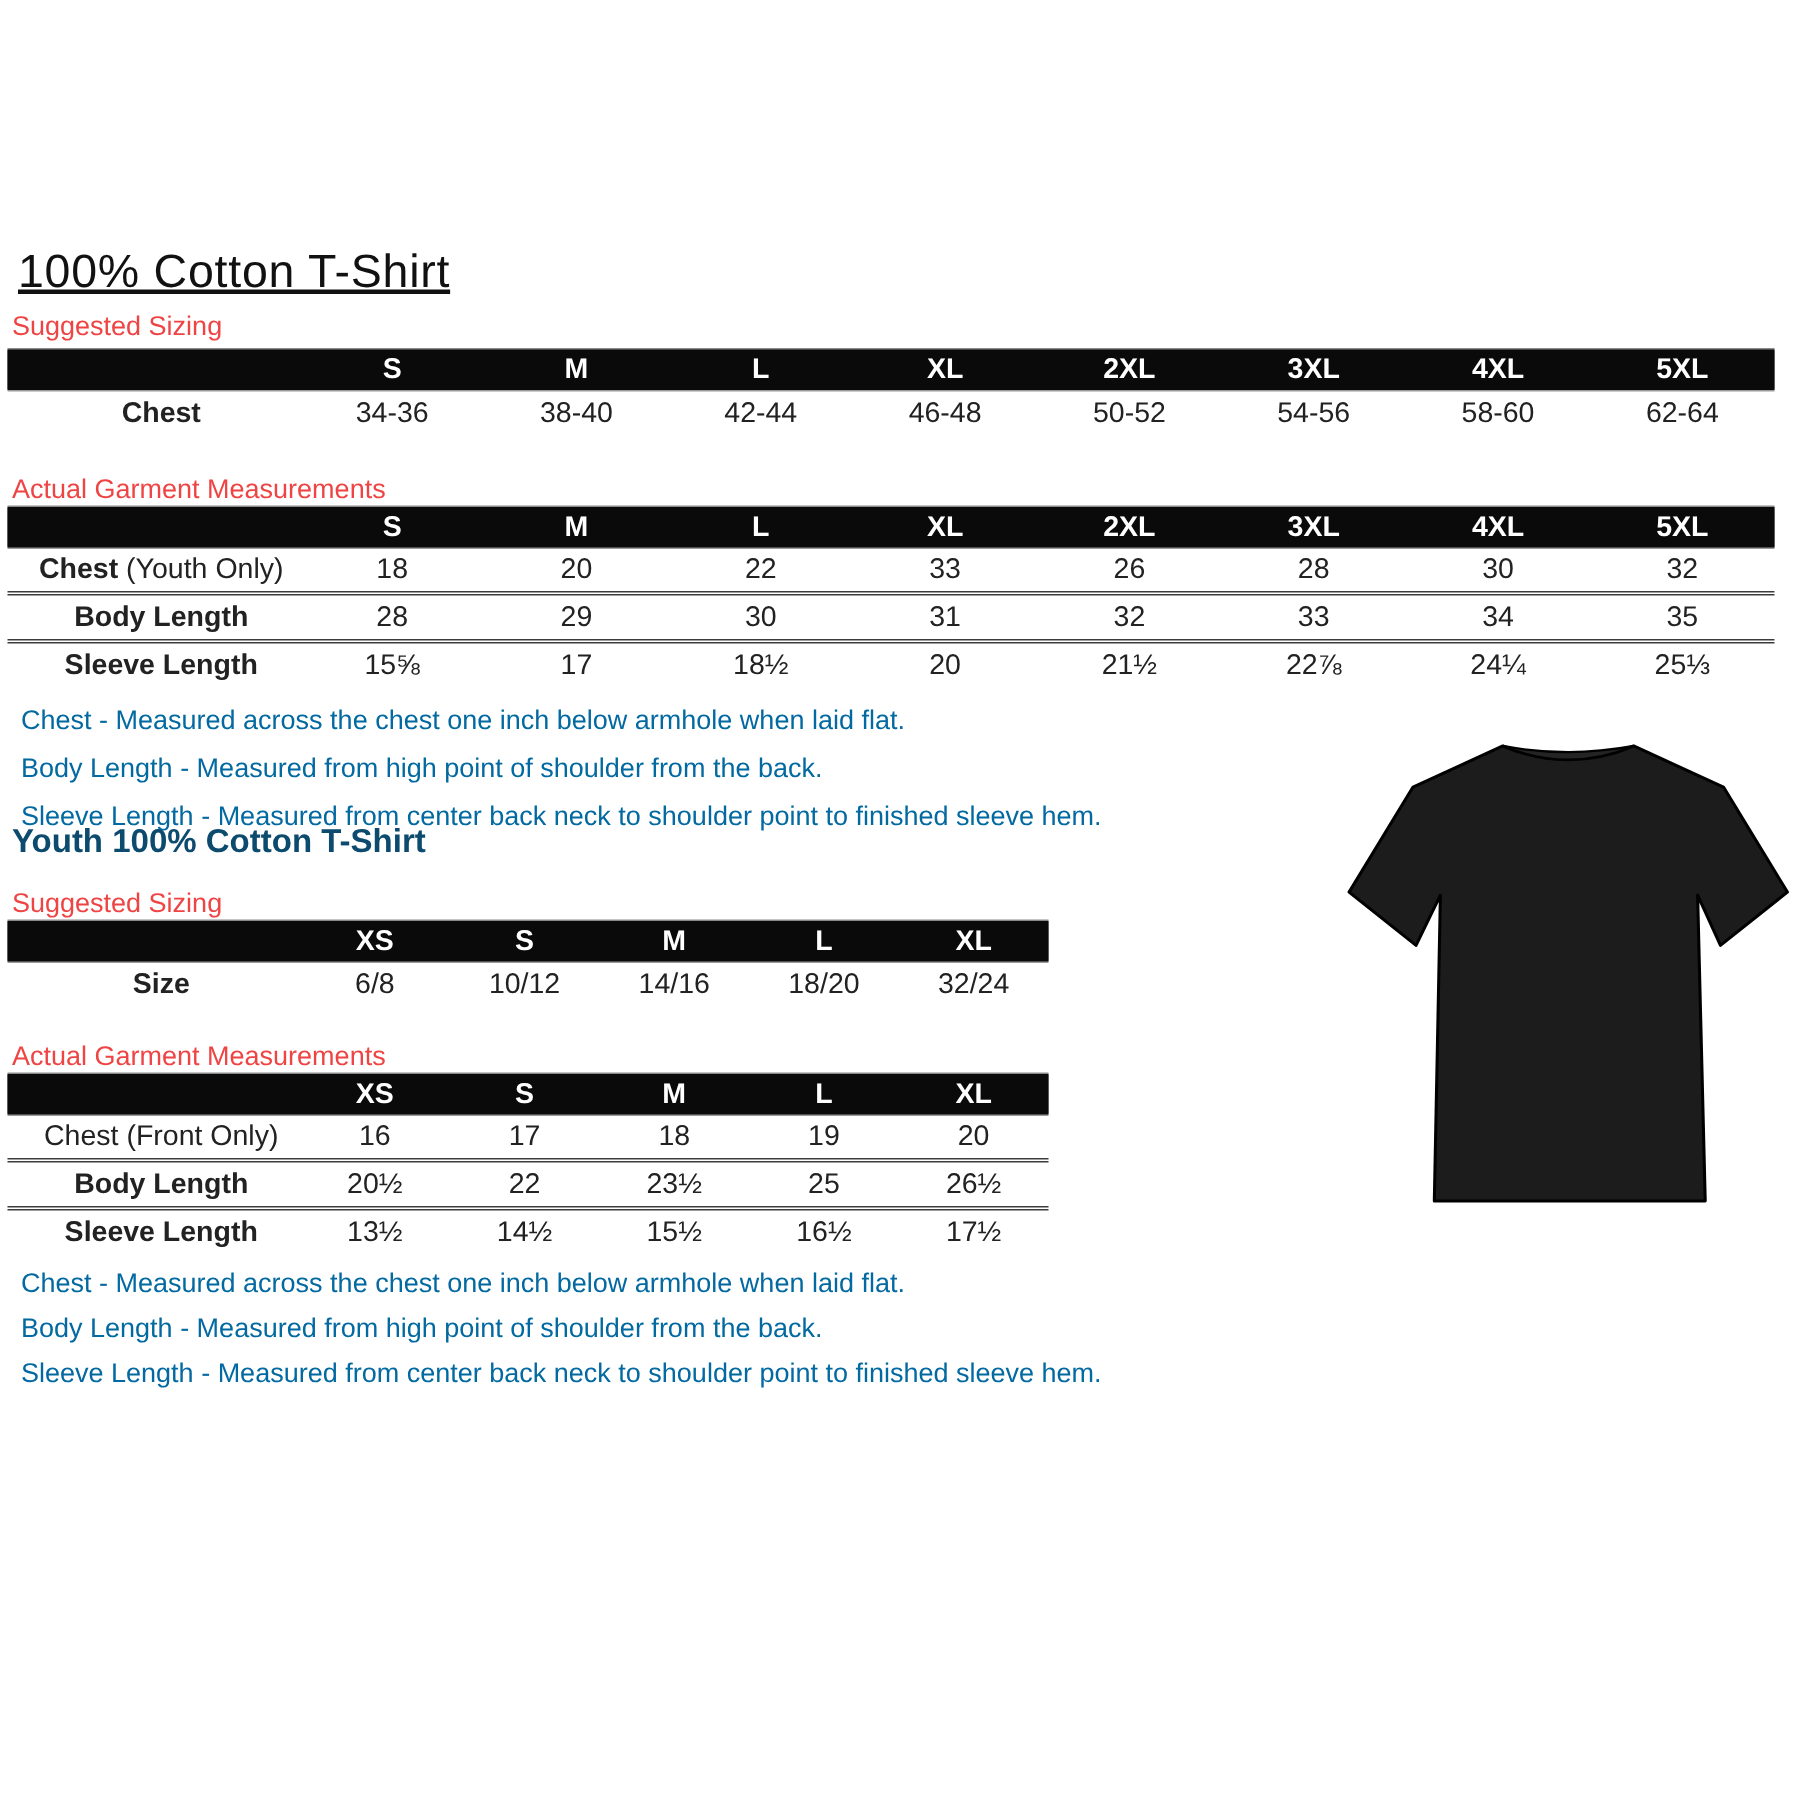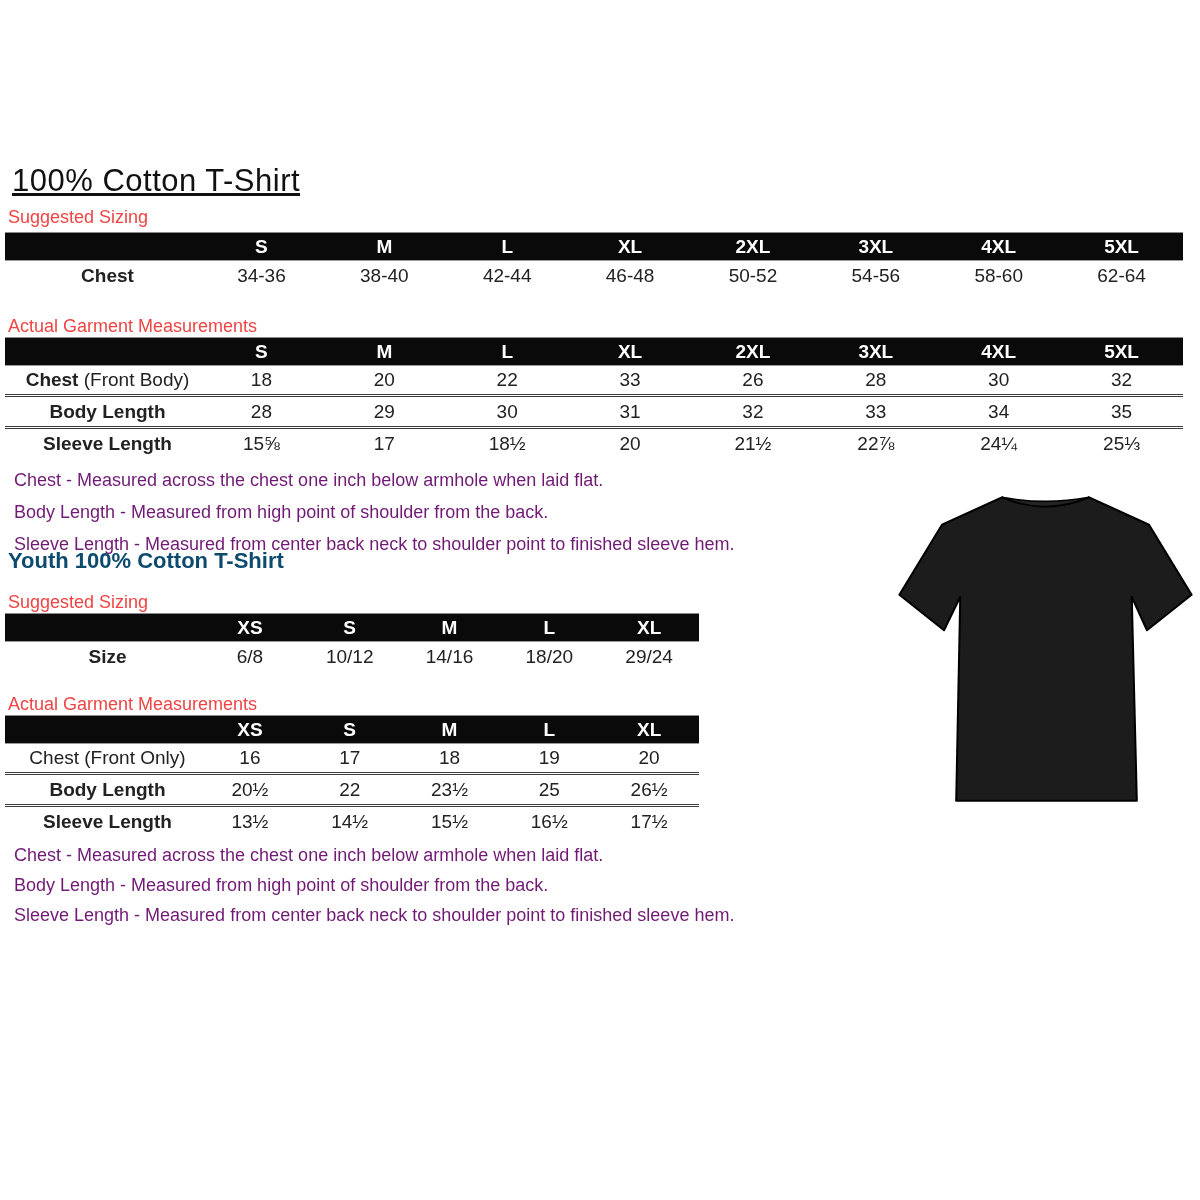--- a/index.html
+++ b/index.html
@@ -28,21 +28,21 @@
     background:#0a0a0a; color:#ffffff; height:27px;
     box-shadow:0 1px 0 #9a9a9a, 0 -1px 0 #8a8a8a;
   }
   .thead .c { font-weight:bold; font-size:19px; }
   .tr { height:31px; font-size:19px; color:#222; }
   .tr2 { height:29px; font-size:19px; color:#222; }
   .c { text-align:center; white-space:nowrap; }
   .lbl { text-align:center; padding-left:10px; font-weight:bold; white-space:nowrap; }
   .lbl .note { font-weight:normal; }
   .sep { border-top:3px double #3c3c3c; }
-  .notes { position:absolute; left:14px; font-size:18px; line-height:32px; color:#701a75; }
+  .notes { position:absolute; left:14px; font-size:18px; line-height:32px; color:#0369a1; }
   .notes div { white-space:nowrap; }
   .tshirt { position:absolute; left:893px; top:475px; }
 </style>
 </head>
 <body>
 
 <div class="page">
 
   <div class="adult-title">100% Cotton T-Shirt</div>
 
@@ -81,21 +81,21 @@
       <div class="c">S</div>
       <div class="c">M</div>
       <div class="c">L</div>
       <div class="c">XL</div>
       <div class="c">2XL</div>
       <div class="c">3XL</div>
       <div class="c">4XL</div>
       <div class="c">5XL</div>
     </div>
     <div class="row tr2">
-      <div class="c lbl"><span>Chest</span><span class="note"> (Front Body)</span></div>
+      <div class="c lbl"><span>Chest</span><span class="note"> (Youth Only)</span></div>
       <div class="c">18</div>
       <div class="c">20</div>
       <div class="c">22</div>
       <div class="c">33</div>
       <div class="c">26</div>
       <div class="c">28</div>
       <div class="c">30</div>
       <div class="c">32</div>
     </div>
     <div class="row tr2 sep">
@@ -140,21 +140,21 @@
       <div class="c">M</div>
       <div class="c">L</div>
       <div class="c">XL</div>
     </div>
     <div class="row tr">
       <div class="c lbl"><span>Size</span><span class="note"></span></div>
       <div class="c">6/8</div>
       <div class="c">10/12</div>
       <div class="c">14/16</div>
       <div class="c">18/20</div>
-      <div class="c">29/24</div>
+      <div class="c">32/24</div>
     </div>
   </div>
 
   <div class="section-label" style="top:694px">Actual Garment Measurements</div>
 
   <div class="tbl youth-grid" style="top:716px">
     <div class="row thead">
       <div class="c lbl"></div>
       <div class="c">XS</div>
       <div class="c">S</div>

